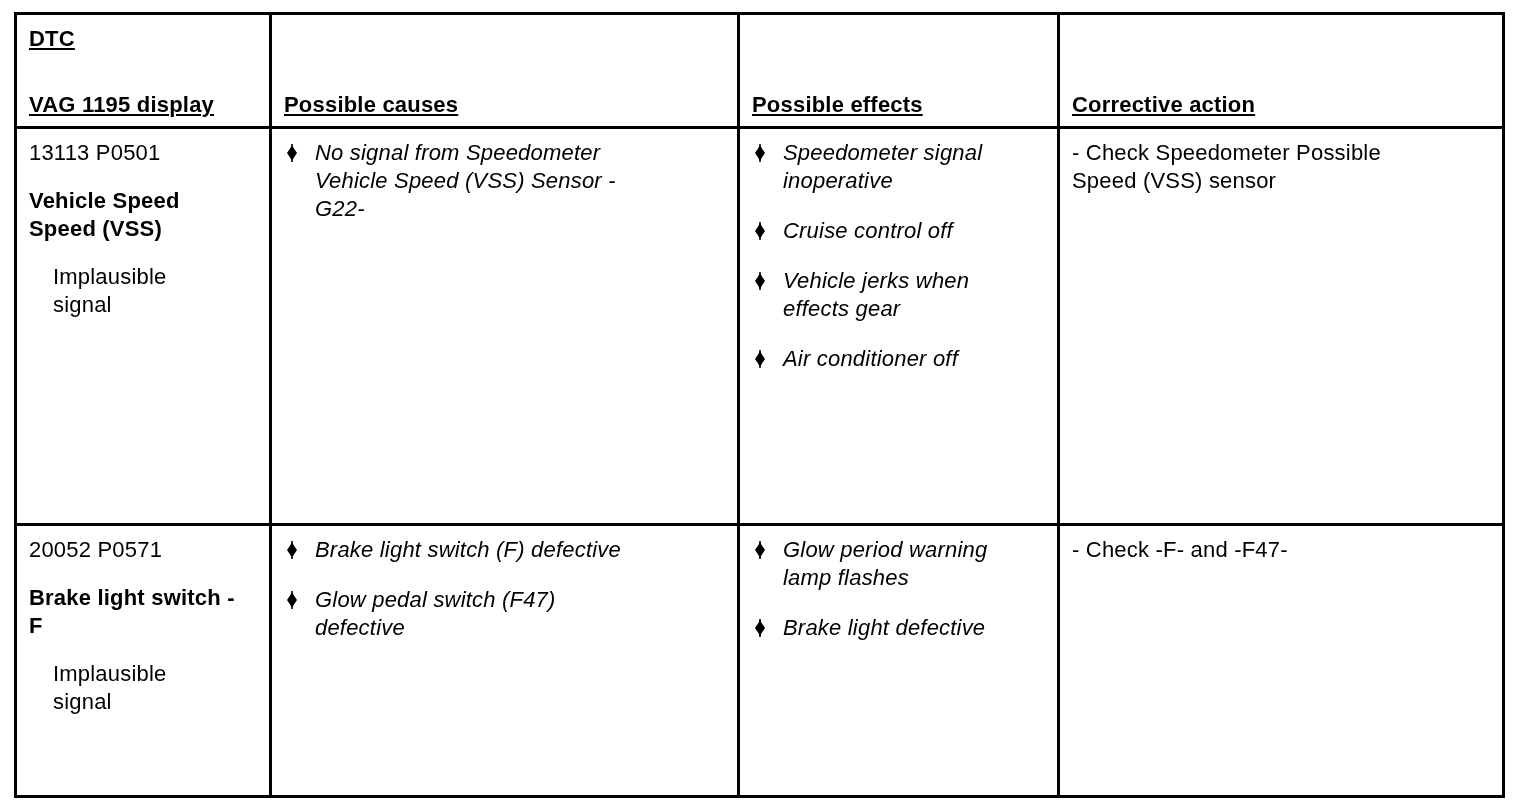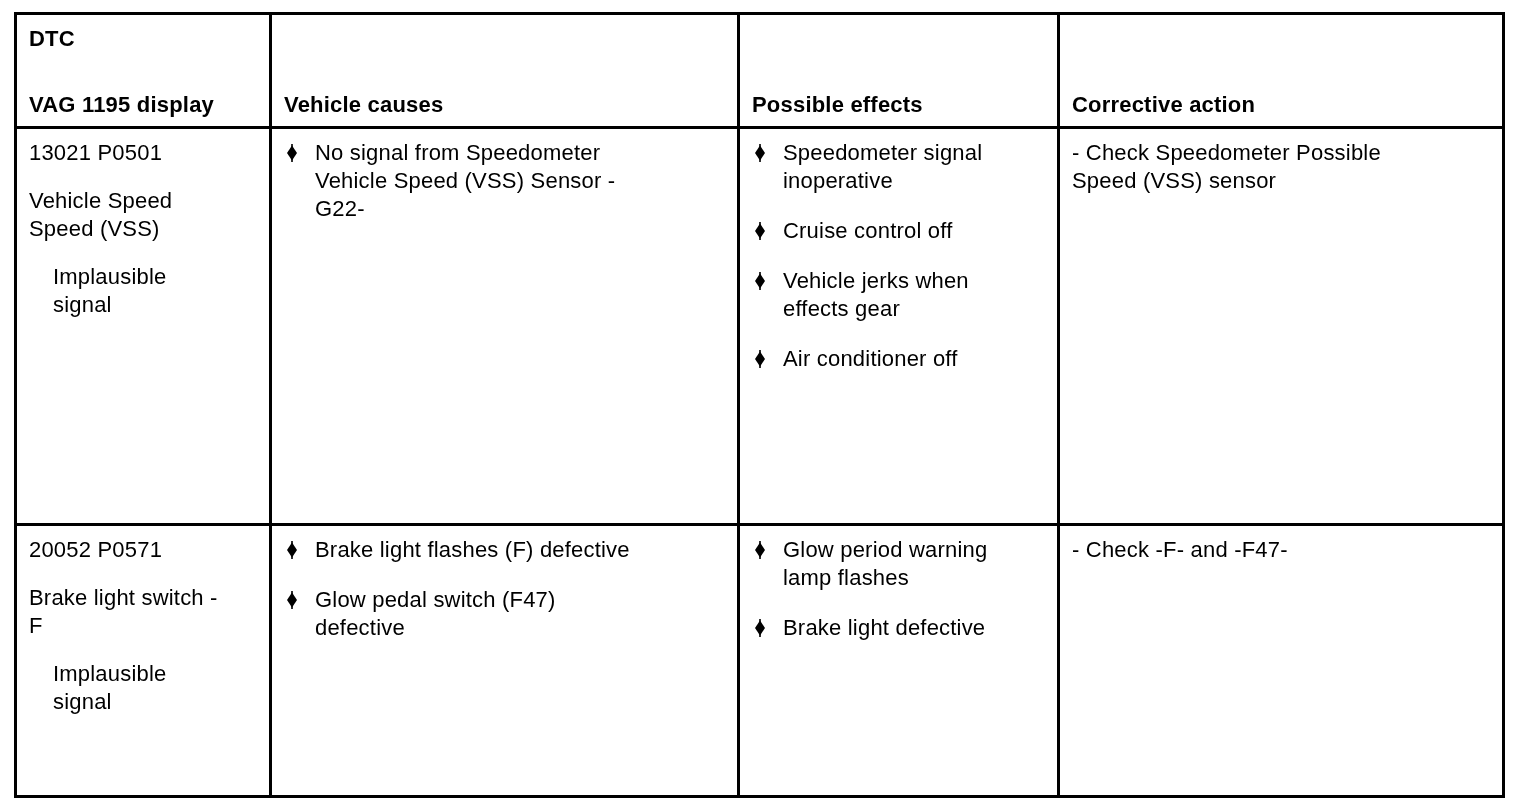--- a/index.html
+++ b/index.html
@@ -27,41 +27,41 @@
     line-height: 28px;
     letter-spacing: 0.2px;
     overflow: hidden;
   }
   
   tr.header-row td { height: 88px; }
   tr.data-row-1 td { height: 374px; }
   tr.data-row-2 td { height: 249px; }
 
   
-  tr.header-row td { font-weight: bold; vertical-align: bottom; padding-bottom: 7px; }
+  tr.header-row td { font-weight: bold; vertical-align: bottom; padding-bottom: 7px; text-decoration: underline; }
   .header-split {
     height: 94px;
     display: flex;
     flex-direction: column;
     justify-content: space-between;
   }
 
   
-  .dtc-title { margin-top: 20px; }
+  .dtc-title { margin-top: 20px; font-weight: bold; }
   .dtc-condition { margin-top: 20px; margin-left: 24px; }
 
   
   td.body-cell { padding-top: 145px; }
 
   
   .bullet-item { display: flex; align-items: flex-start; margin-bottom: 22px; }
   .bullet-item:last-child { margin-bottom: 0; }
   .bullet-glyph { flex: none; width: 12px; margin: 5px 17px 0 2px; }
   .bullet-glyph svg { display: block; }
-  .bullet-text { flex: 1; }
+  .bullet-text { flex: 1; font-style: italic; }
 </style>
 </head>
 <body>
 
 <table class="dtc-table">
   <colgroup>
     <col style="width:255px">
     <col style="width:468px">
     <col style="width:320px">
     <col style="width:445px">
@@ -69,33 +69,33 @@
 
   <tbody>
       <tr class="header-row">
     <td>
       <div class="header-split">
         <div>DTC</div>
         <div>VAG 1195 display</div>
       </div>
     </td>
     <td>
-      <div>Vehicle causes</div>
+      <div>Possible causes</div>
     </td>
     <td>
       <div>Possible effects</div>
     </td>
     <td>
       <div>Corrective action</div>
     </td>
   </tr>
 
   <tr class="data-row-1">
     <td>
-      <div class="dtc-code">13021 P0501</div>
+      <div class="dtc-code">13113 P0501</div>
       <div class="dtc-title">
             <div>Vehicle Speed</div>
             <div>Speed (VSS)</div>
           </div>
       <div class="dtc-condition">
             <div>Implausible</div>
             <div>signal</div>
           </div>
     </td>
     <td class="body-cell">
@@ -183,21 +183,21 @@
     </td>
     <td class="body-cell">
       <div class="bullet-item">
         <span class="bullet-glyph">
           <svg width="12" height="18" viewBox="0 0 12 18">
                 <rect x="5.2" y="0" width="1.6" height="18" fill="#000"></rect>
                 <polygon points="6,1.5 11,9 6,16.5 1,9" fill="#000"></polygon>
               </svg>
         </span>
         <div class="bullet-text">
-              <div>Brake light flashes (F) defective</div>
+              <div>Brake light switch (F) defective</div>
             </div>
       </div>
       <div class="bullet-item">
         <span class="bullet-glyph">
           <svg width="12" height="18" viewBox="0 0 12 18">
                 <rect x="5.2" y="0" width="1.6" height="18" fill="#000"></rect>
                 <polygon points="6,1.5 11,9 6,16.5 1,9" fill="#000"></polygon>
               </svg>
         </span>
         <div class="bullet-text">

